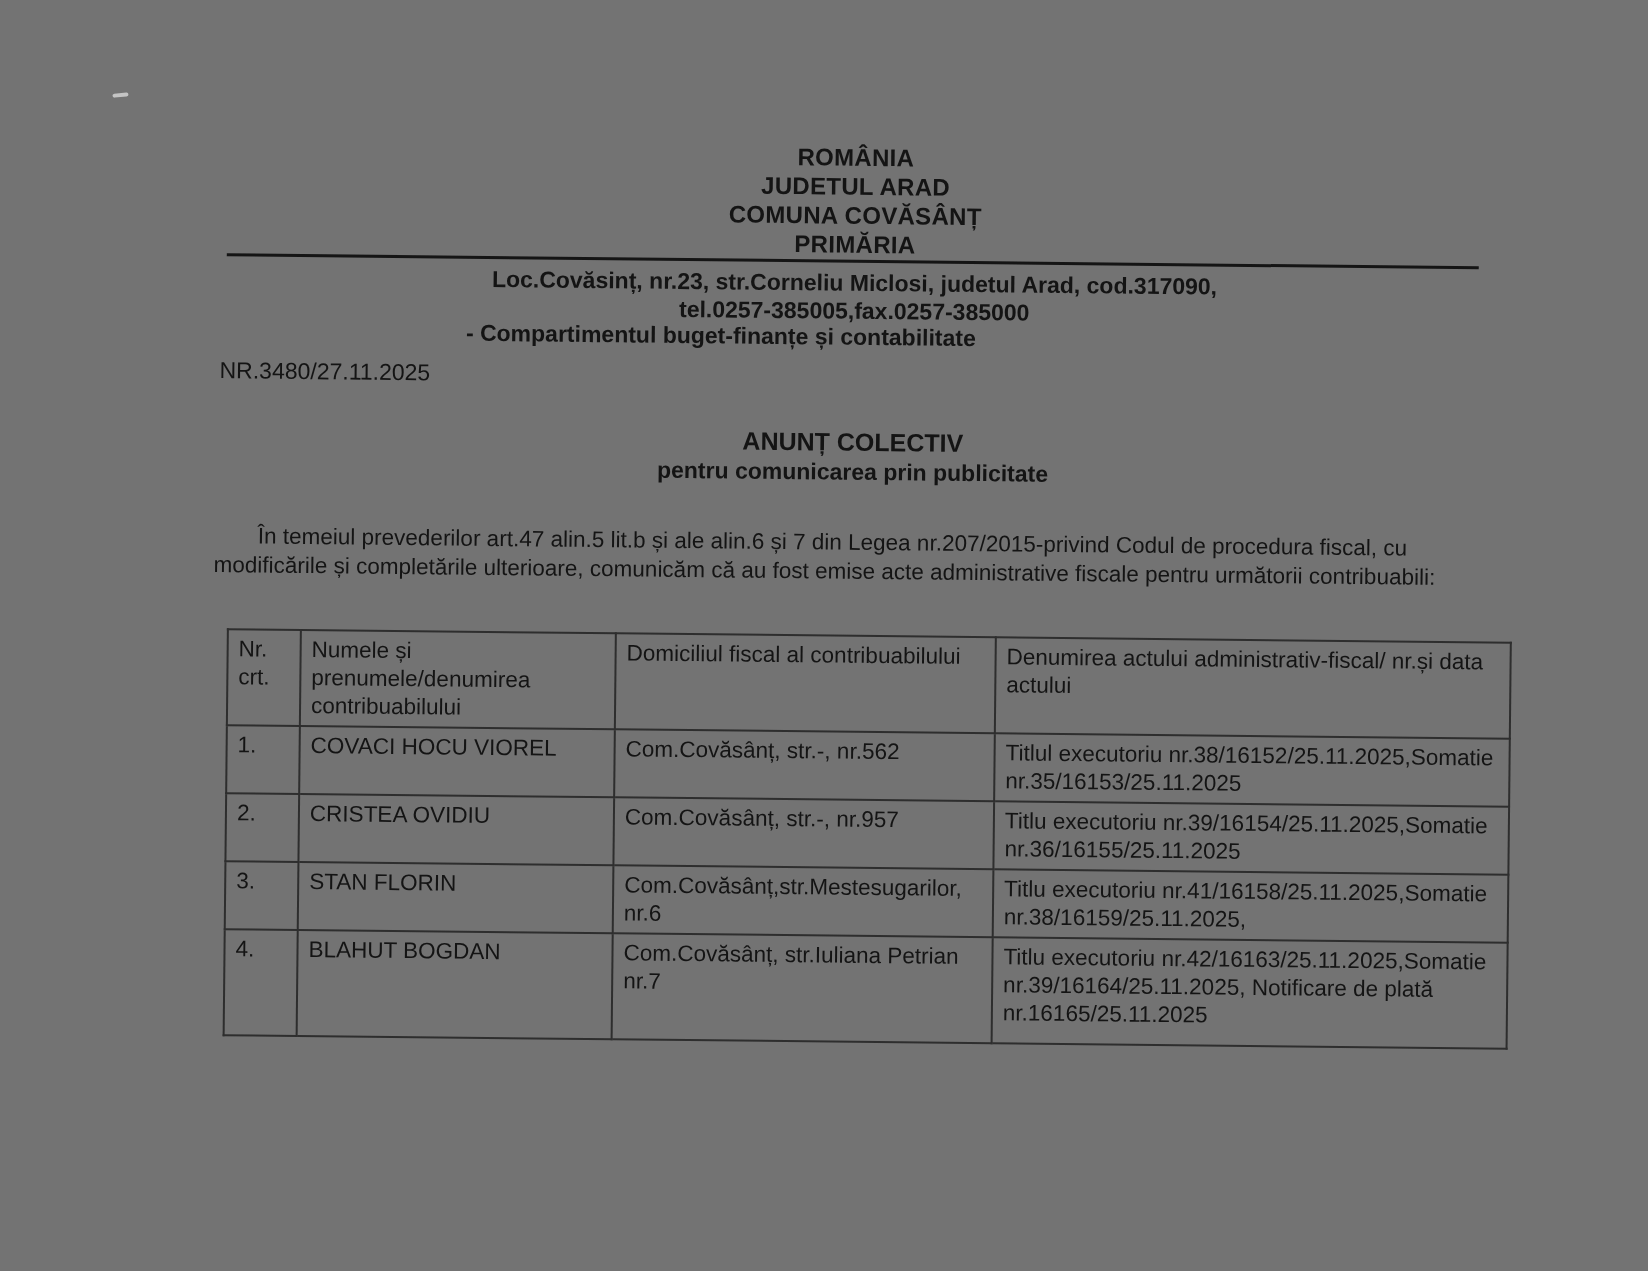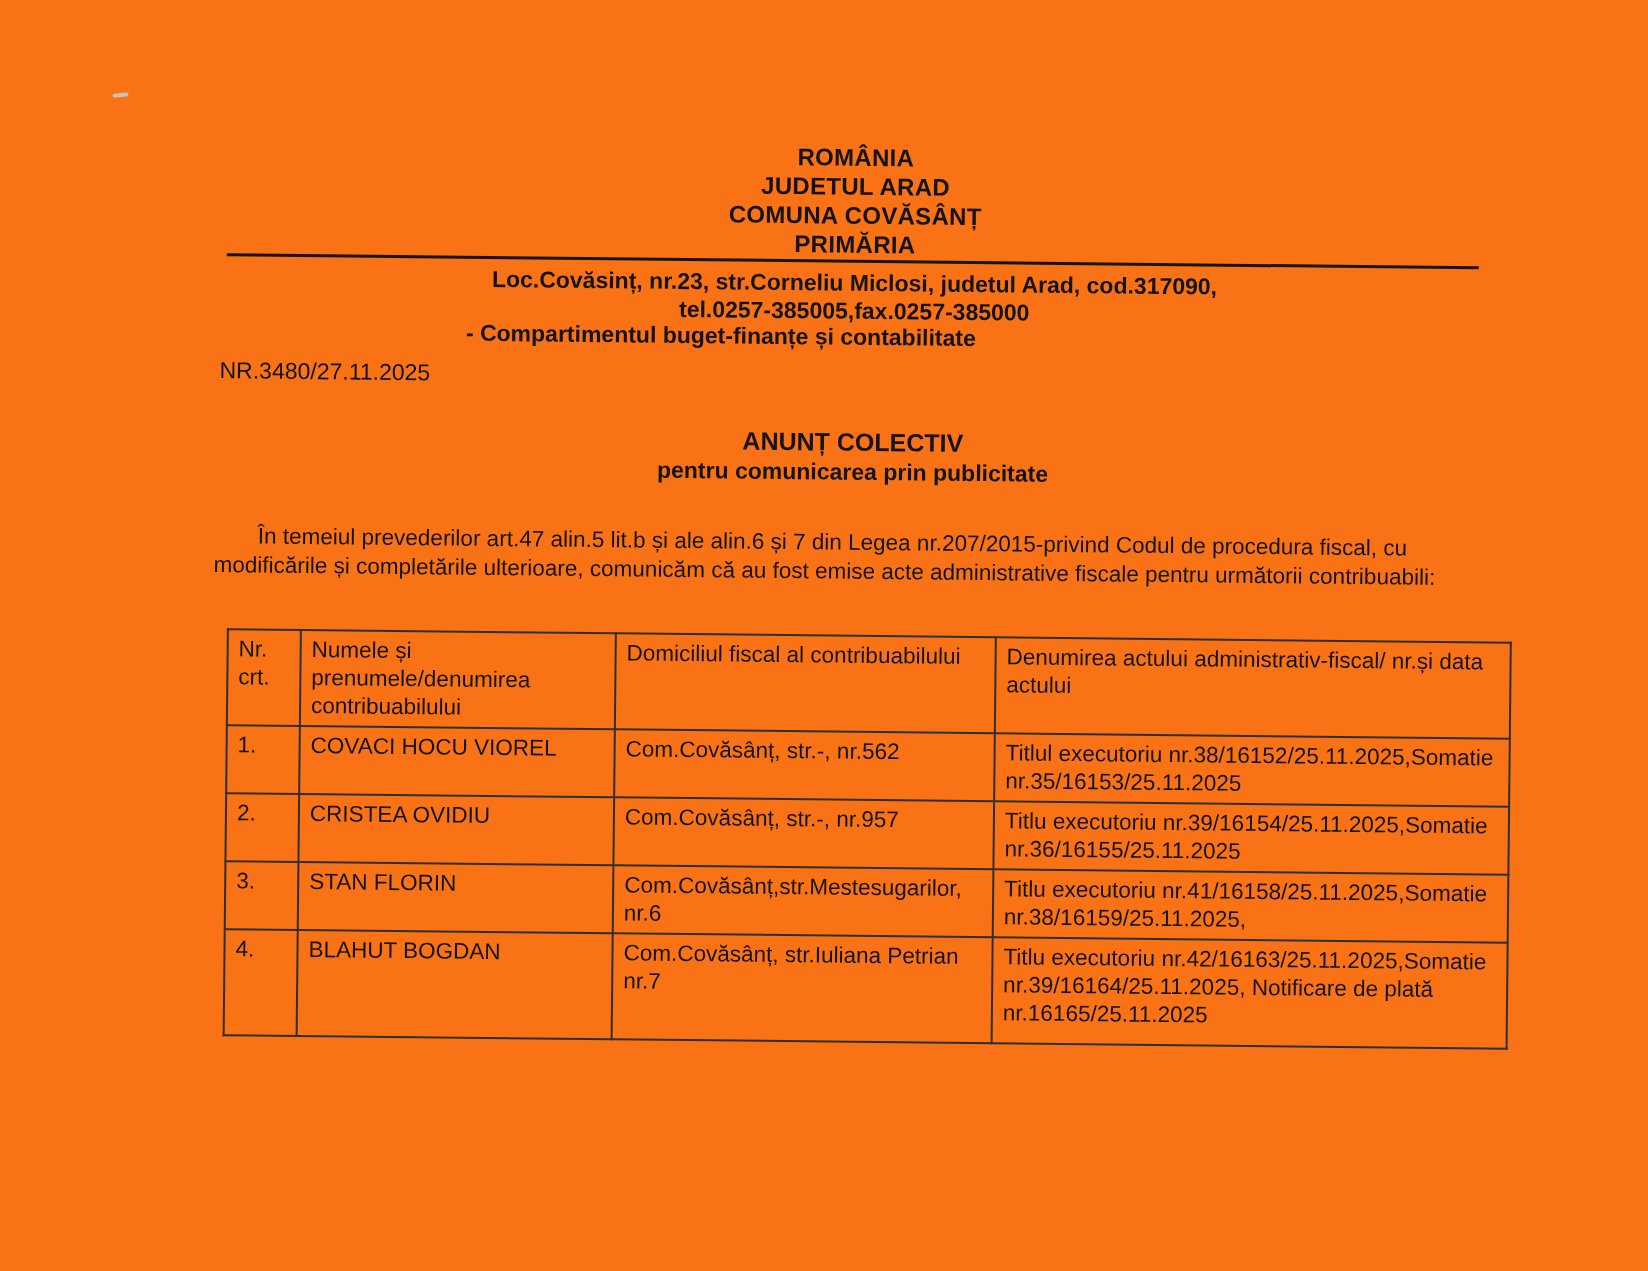--- a/index.html
+++ b/index.html
@@ -1,18 +1,18 @@
 <!DOCTYPE html>
 <html><head>
 <meta charset="utf-8">
 <style>
   html,body { margin:0; padding:0; background:#ffffff; }
   .page {
     position:relative; width:1648px; height:1271px; overflow:hidden;
-    background:#f97316; color:#141414;
+    background:#737373; color:#141414;
     font-family:"Liberation Sans", sans-serif;
   }
   .skew {
     position:absolute; inset:0;
     transform:rotate(0.6deg);
     transform-origin:210px 140px;
   }
   .speck { position:absolute; left:112px; top:94px; width:16px; height:4px;
            background:#c4c4c4; transform:rotate(-6deg); border-radius:2px; }
 

